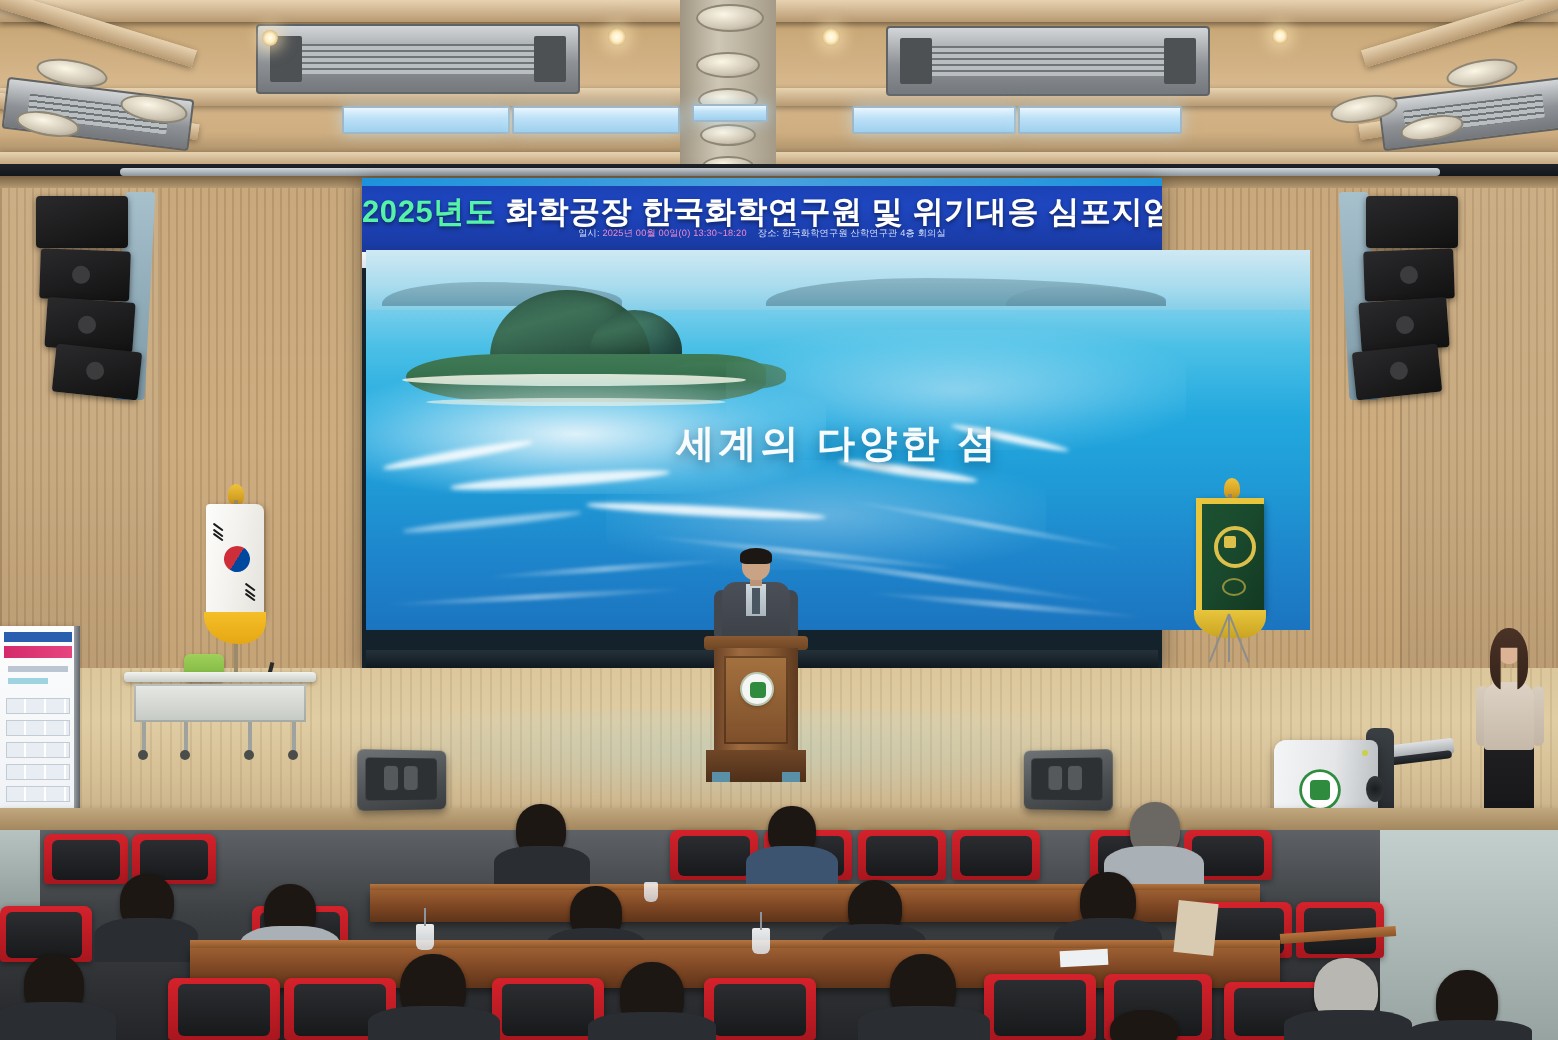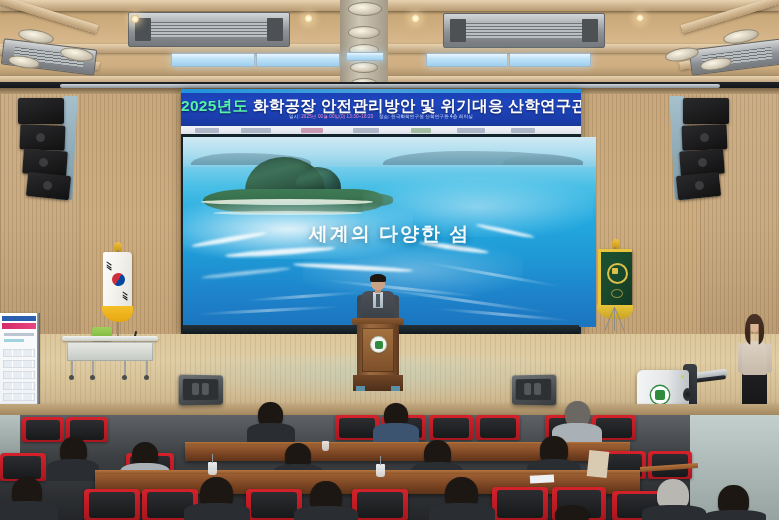--- a/index.html
+++ b/index.html
@@ -45,21 +45,21 @@
     font-size:15.5px;font-weight:bold;letter-spacing:.3px;color:#ffffff;
     text-shadow:0 1px 2px rgba(0,0,0,.5);white-space:nowrap;}
   #bannerYear{color:#55f2a8;}
   #bannerSub{position:absolute;left:0;right:0;top:25px;text-align:center;
     font-size:4.6px;color:#dfe9ff;letter-spacing:.1px;white-space:nowrap;opacity:.95;}
   #bannerSubDate{color:#ff8fd0;}
   #bannerFooter{position:absolute;left:0;bottom:0;width:100%;height:8px;
     background:linear-gradient(180deg,#f2f4f8,#dfe3ea);}
   .bflogo{position:absolute;top:1.5px;height:5px;background:#9aa6bb;opacity:.75;border-radius:1px;}
 
-  #slide{position:absolute;left:2px;top:48px;width:413px;height:190px;overflow:hidden;
+  #slide{position:absolute;left:2px;top:36px;width:472px;height:190px;overflow:hidden;
     background:linear-gradient(180deg,#bfe7f5 0%,#8ed5ee 10%,#49bfe6 26%,#23a8de 44%,#1f9ad6 62%,#1e86cc 80%,#1b74bf 100%);}
   .sky{position:absolute;left:0;top:0;width:100%;height:16%;
     background:linear-gradient(180deg,#cfe9f3,#a9dcee 60%,#86cfe8);}
   .farland{position:absolute;background:linear-gradient(180deg,#7fa8b8,#5d8fa2);opacity:.75;border-radius:40% 60% 0 0/ 90% 80% 0 0;}
   .mtn{position:absolute;background:linear-gradient(165deg,#2f5a4a 0%,#3e7158 35%,#2c5543 70%,#234538 100%);
     border-radius:48% 52% 12% 14% / 80% 78% 18% 20%;box-shadow:inset -6px -3px 10px rgba(0,0,0,.35);}
   .greenstrip{position:absolute;background:linear-gradient(180deg,#3f7a55,#2f6446);}
   .beach{position:absolute;background:linear-gradient(180deg,#f1f0df,#dfe6d5);opacity:.9;}
   .reef{position:absolute;background:radial-gradient(ellipse at 50% 50%,rgba(255,255,255,.85),rgba(190,240,255,.25) 60%,rgba(190,240,255,0) 80%);}
   .wavefoam{position:absolute;background:rgba(255,255,255,.85);border-radius:50%;filter:blur(1.1px);}
@@ -325,21 +325,21 @@
     <div class="la-box" style="left:9px;top:76px;width:43px;height:24px;transform:rotate(-6deg);">
       <div class="la-port" style="left:18px;top:7px;width:9px;height:9px;"></div>
     </div>
   </div>
 
   <div id="screenwrap" class="abs">
 
     <div id="banner">
       <div id="bannerTitle">
         <span id="bannerYear">2025년도</span>
-        <span>화학공장 안전관리방안 및 위기대응 산학연구관</span>
+        <span>화학공장 한국화학연구원 및 위기대응 심포지엄</span>
       </div>
       <div id="bannerSub">
         <span>일시</span>:
         <span id="bannerSubDate">2025년 00월 00일(0) 13:30~18:20</span>
         &nbsp;&nbsp;
         <span>장소</span>:
         <span>한국화학연구원 산학연구관 4층 회의실</span>
       </div>
       <div id="bannerFooter">
         <div class="bflogo" style="left:14px;width:24px;"></div>

